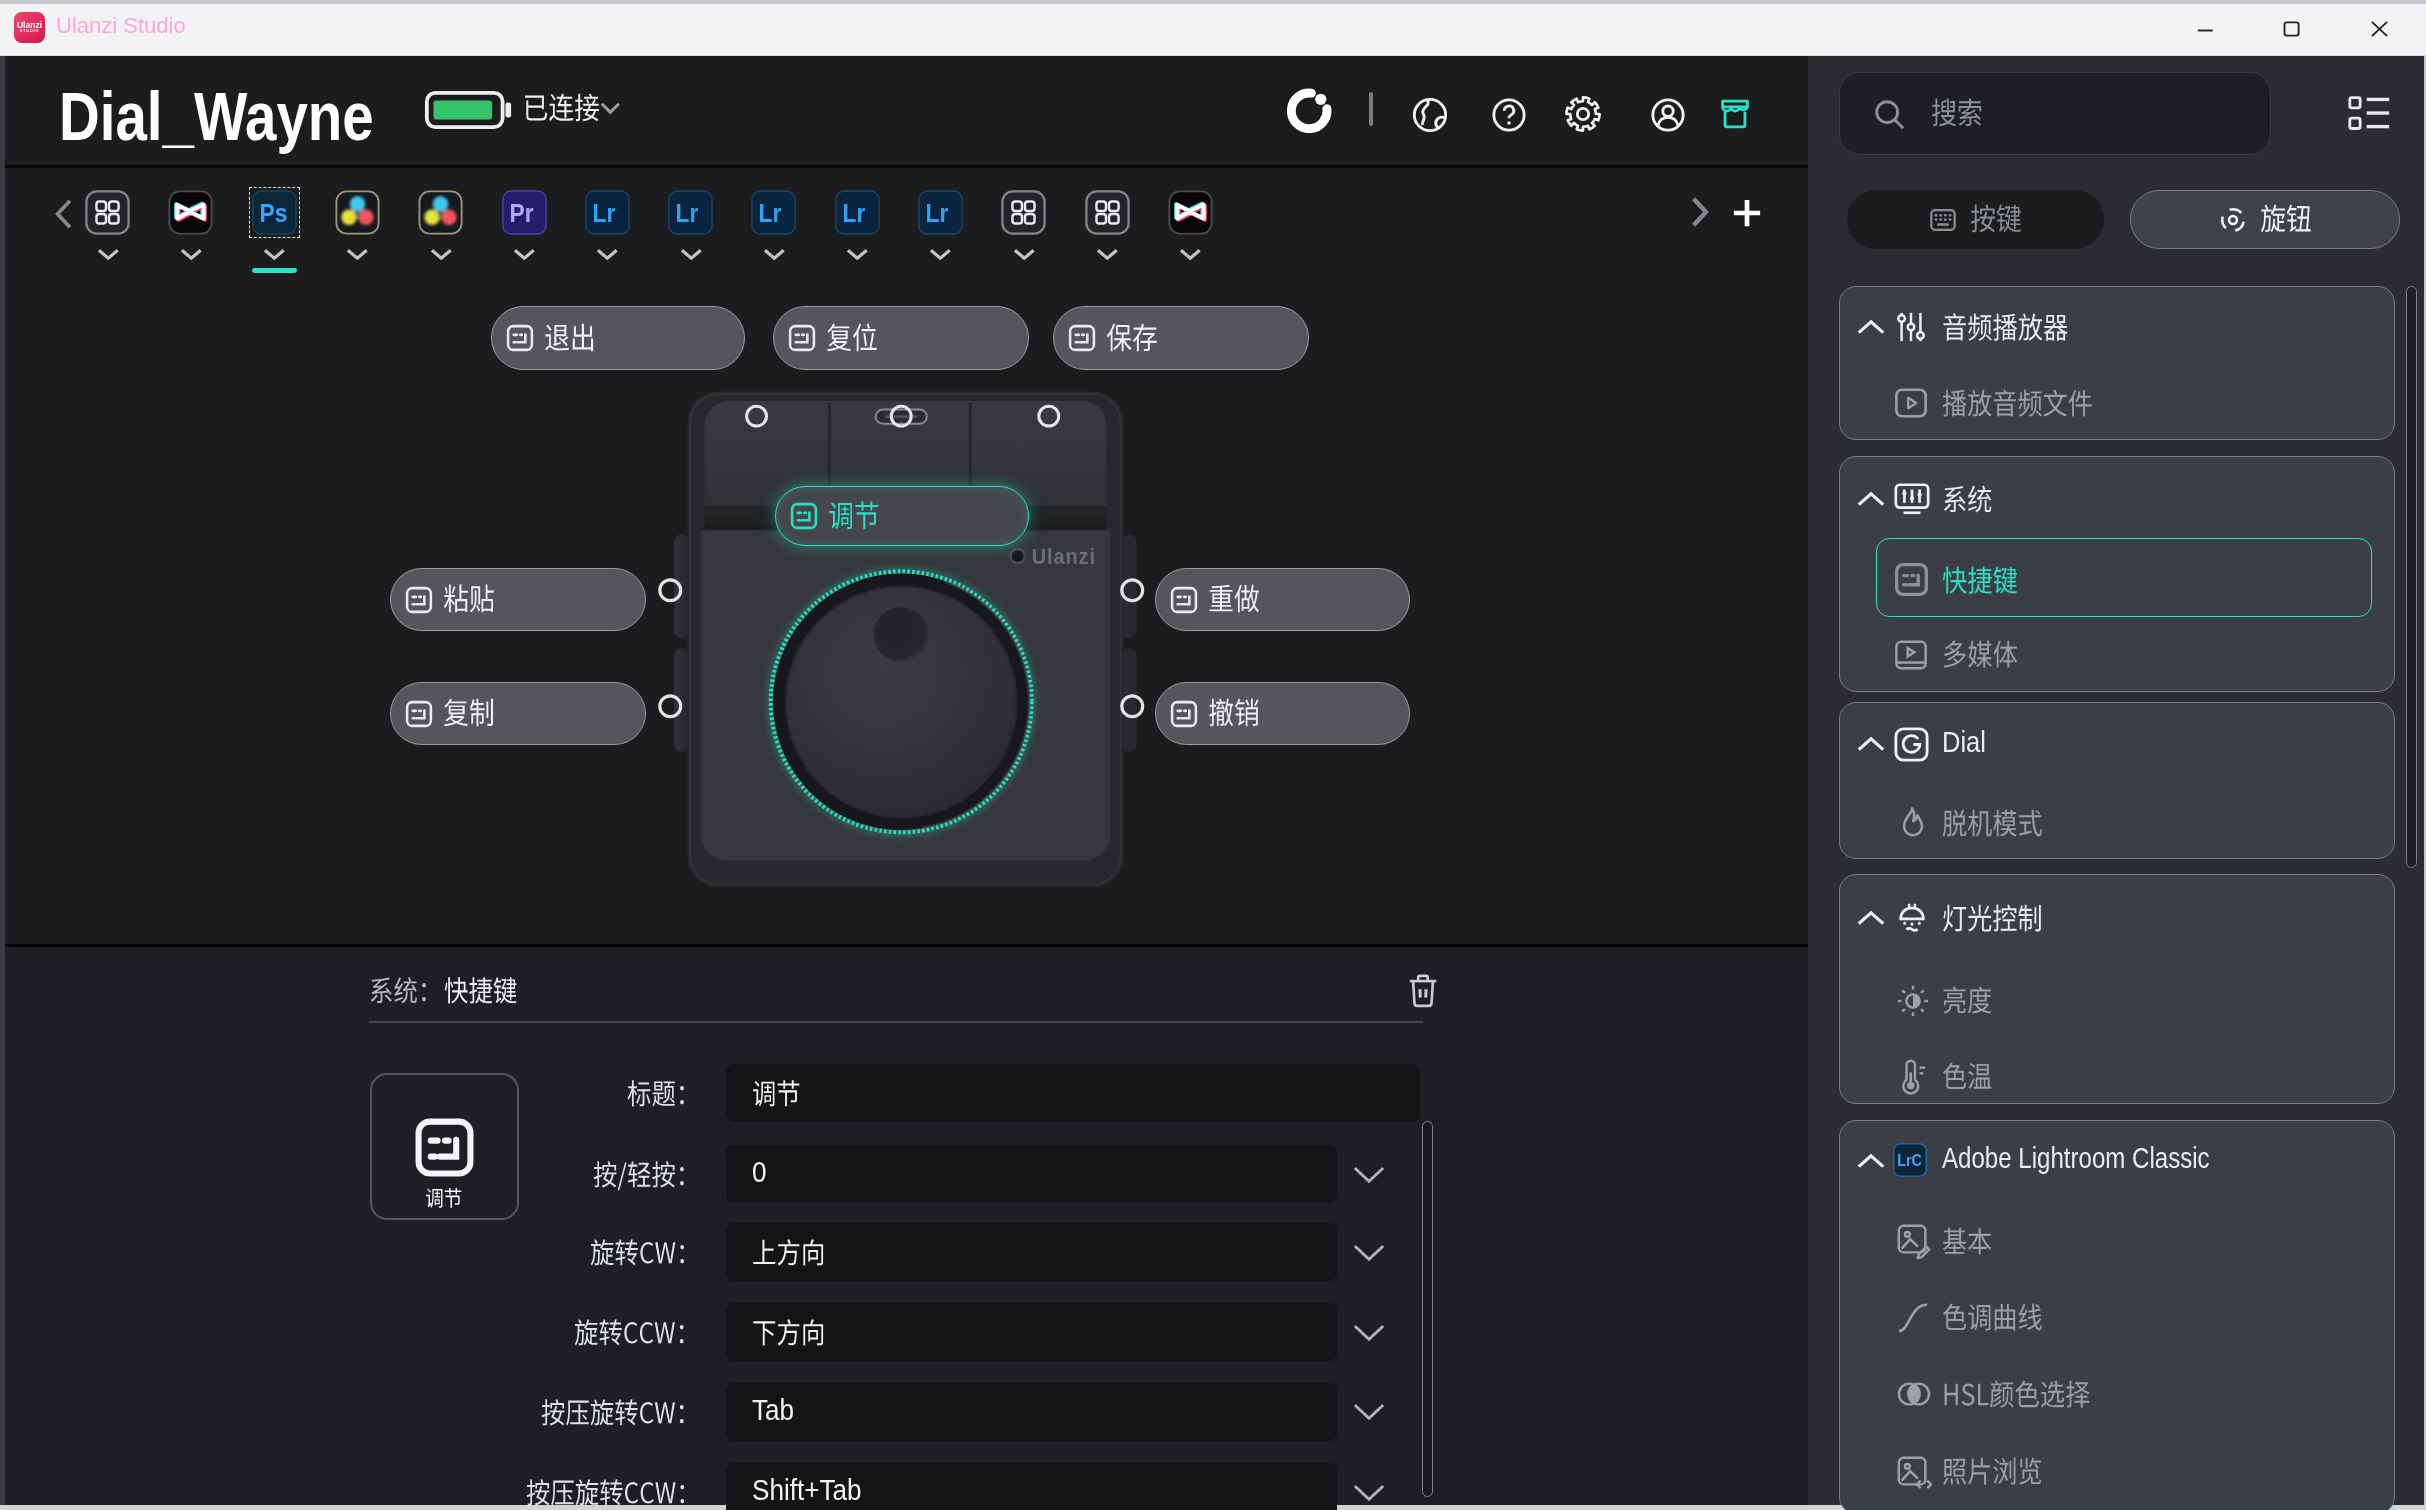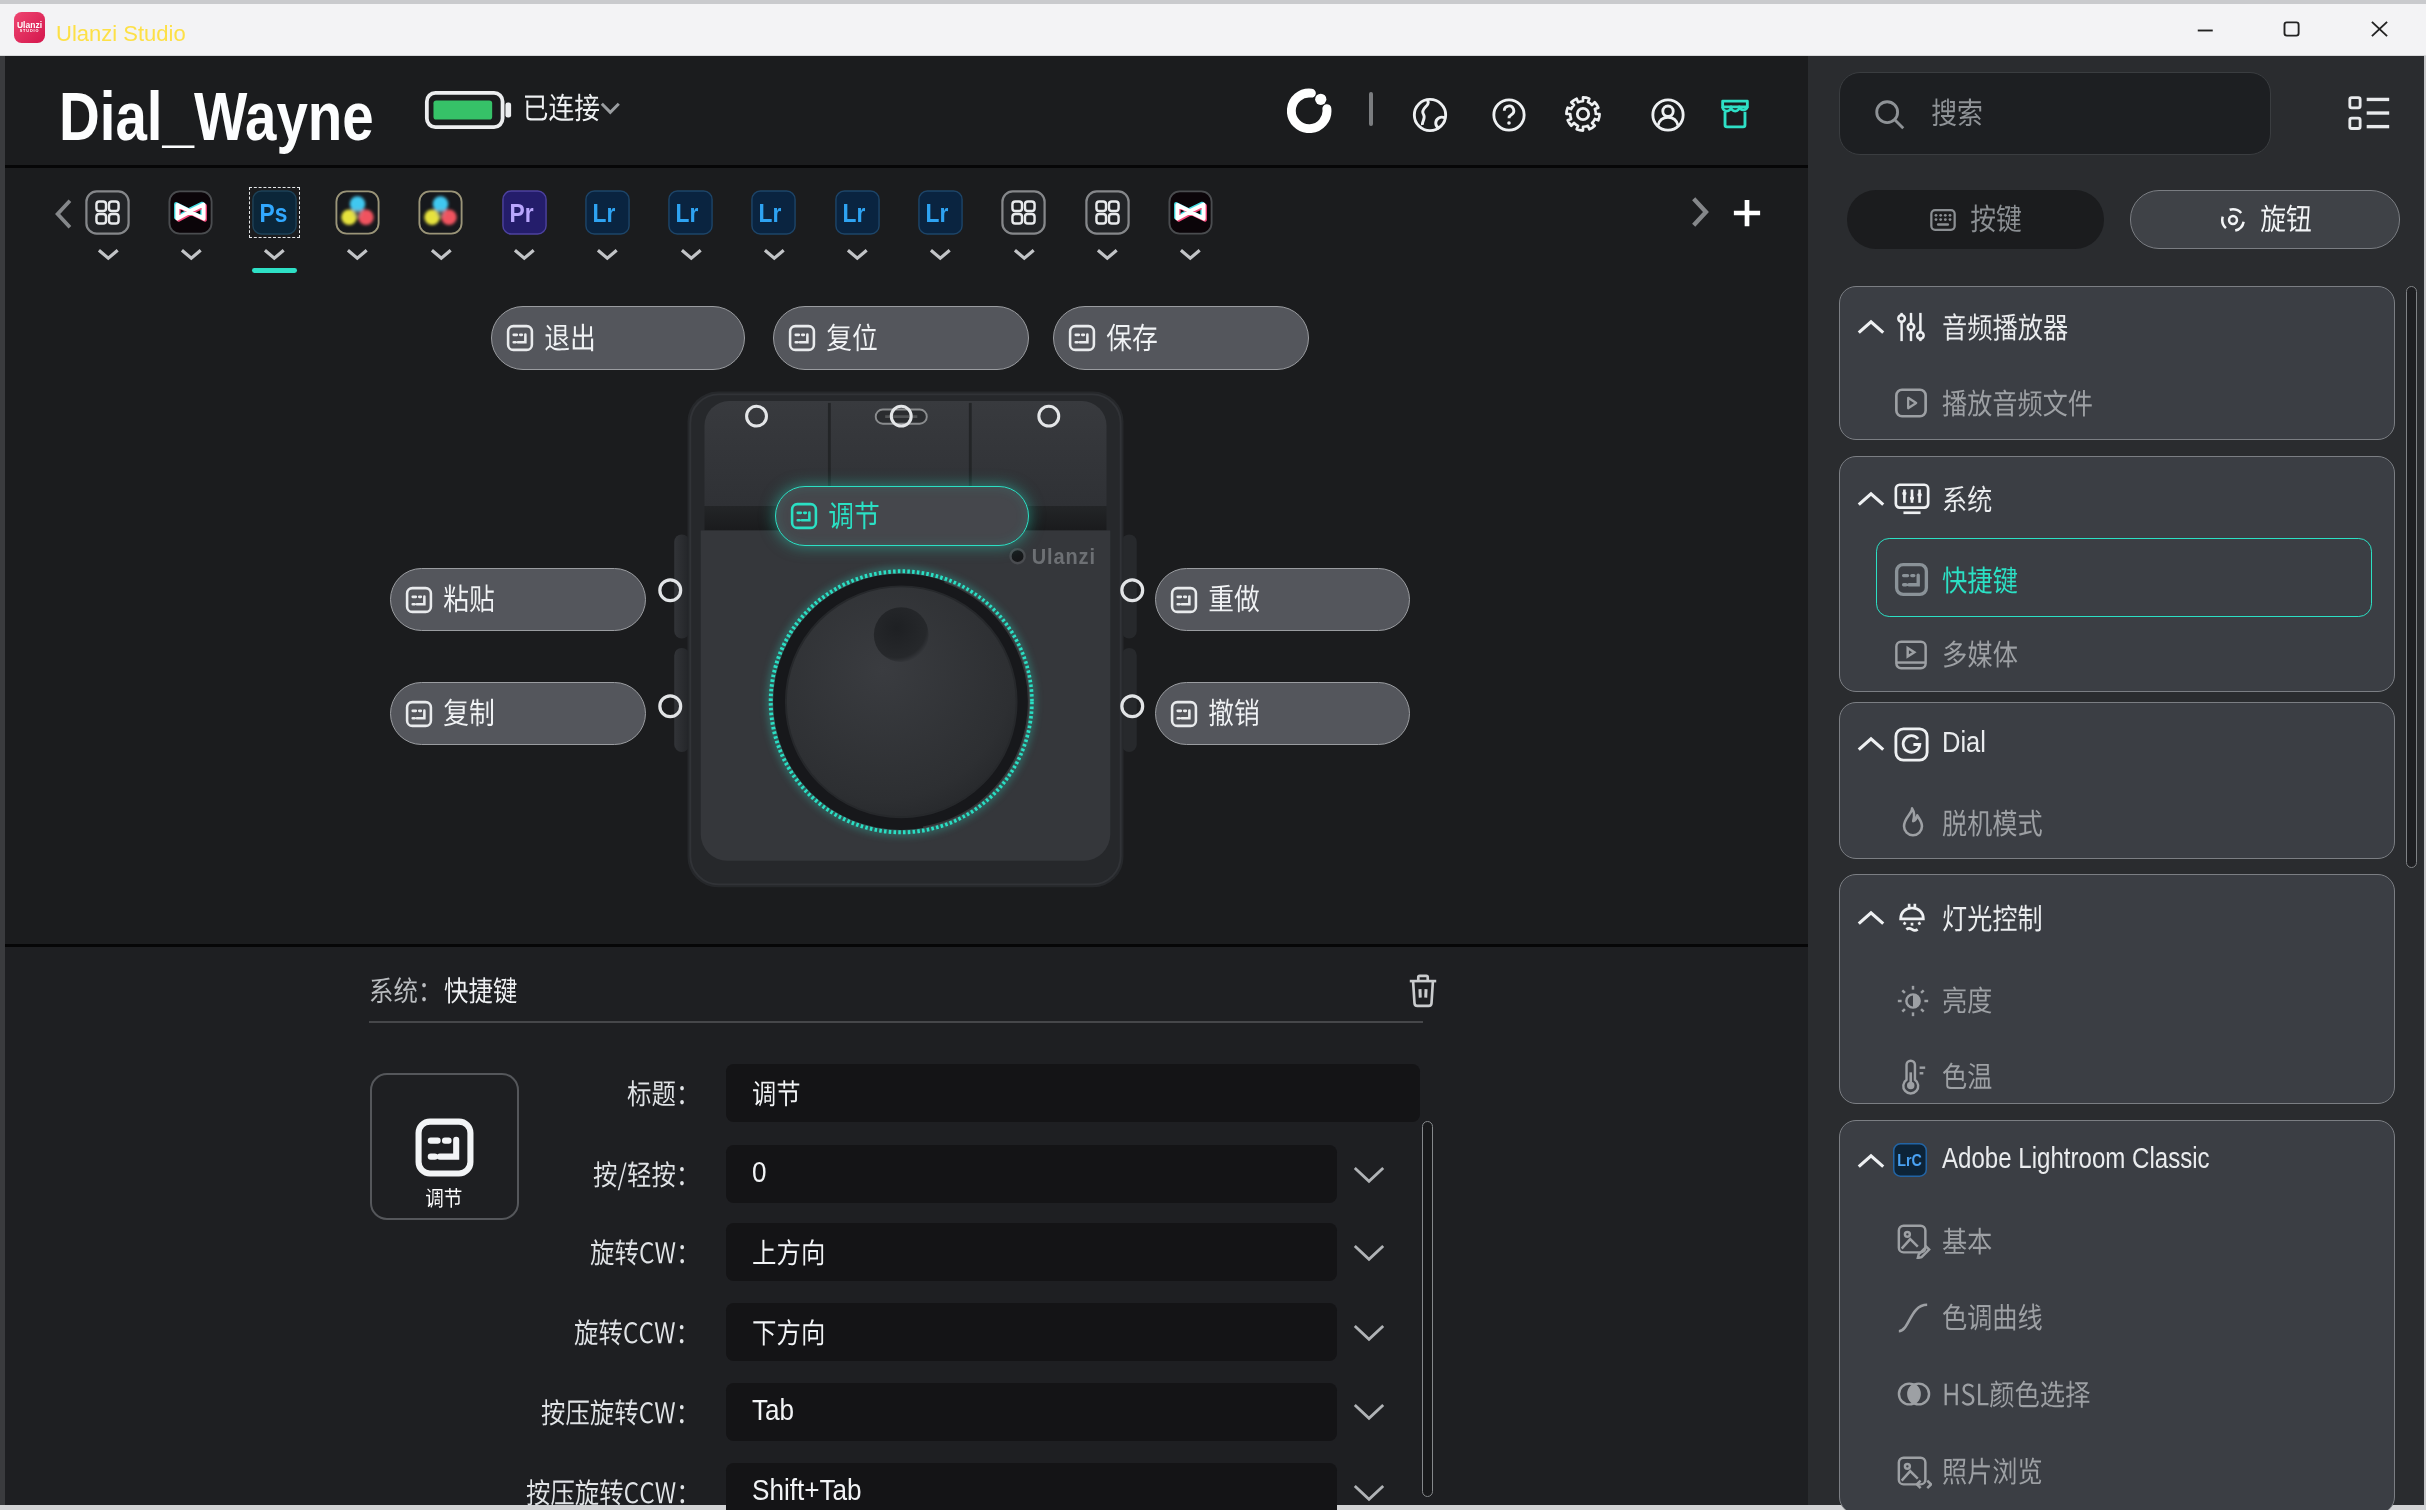--- a/index.html
+++ b/index.html
@@ -15,21 +15,21 @@
 <div class="abs" style="left:0;top:944px;width:1808px;height:2.8px;background:#060607"></div>
 <div class="abs" style="left:0;top:947px;width:1808px;height:557px;background:#1e1f22"></div>
 <div class="abs" style="left:1808px;top:56px;width:619px;height:1449px;background:#2a2c2f"></div>
 <div class="abs" style="left:0;top:56px;width:4.7px;height:1449px;background:#3a3b3e"></div>
 <div class="abs" style="left:2424px;top:56px;width:2.8px;height:1449px;background:#c6c7c9"></div>
 <div class="abs" style="left:0;top:1505px;width:2426px;height:5.7px;background:#d2d3d5"></div>
 <div class="abs" style="left:14px;top:12.3px;width:31px;height:31px;border-radius:7.6px;
 background:linear-gradient(135deg,#ee4570,#d4174d);display:flex;align-items:center;justify-content:center">
 <div style="color:#fff;font-size:8.5px;font-weight:bold;text-align:center;line-height:3.8px;transform:translateY(0.9px)">Ulanzi<br><span style="font-size:3.8px;letter-spacing:0.9px">STUDIO</span></div>
   </div>
-<div class="abs" style="left:56px;top:21px;font-size:22px;color:#fde047">Ulanzi Studio</div>
+<div class="abs" style="left:56px;top:13px;font-size:22px;color:#f9a8d4">Ulanzi Studio</div>
 <svg class="abs" style="left:2192px;top:23px" width="26.5" height="15" viewBox="0 0 28 16">
     <line x1="6" y1="8" x2="22" y2="8" stroke="#222" stroke-width="2"></line>
   </svg>
 <svg class="abs" style="left:2283px;top:21px" width="19" height="16" viewBox="0 0 20 17">
     <rect x="1.5" y="1.5" width="15" height="14" rx="2.5" fill="none" stroke="#222" stroke-width="2"></rect>
   </svg>
 <svg class="abs" style="left:2370px;top:20px" width="19" height="18" viewBox="0 0 20 19">
     <path d="M2 2 L18 17 M18 2 L2 17" stroke="#222" stroke-width="2" fill="none"></path>
   </svg>
 <div class="abs" style="left:59px;top:77px;font-size:69px;font-weight:bold;color:#fcfdfe;transform:scaleX(0.818);transform-origin:0 0;white-space:nowrap">Dial_Wayne</div>

